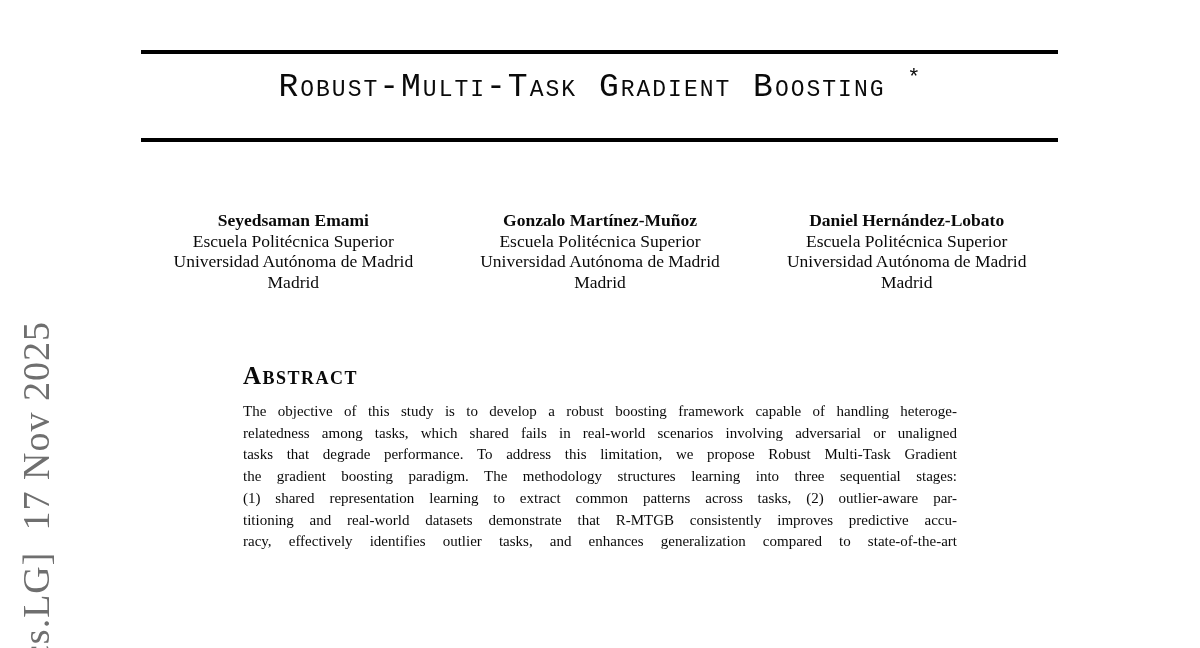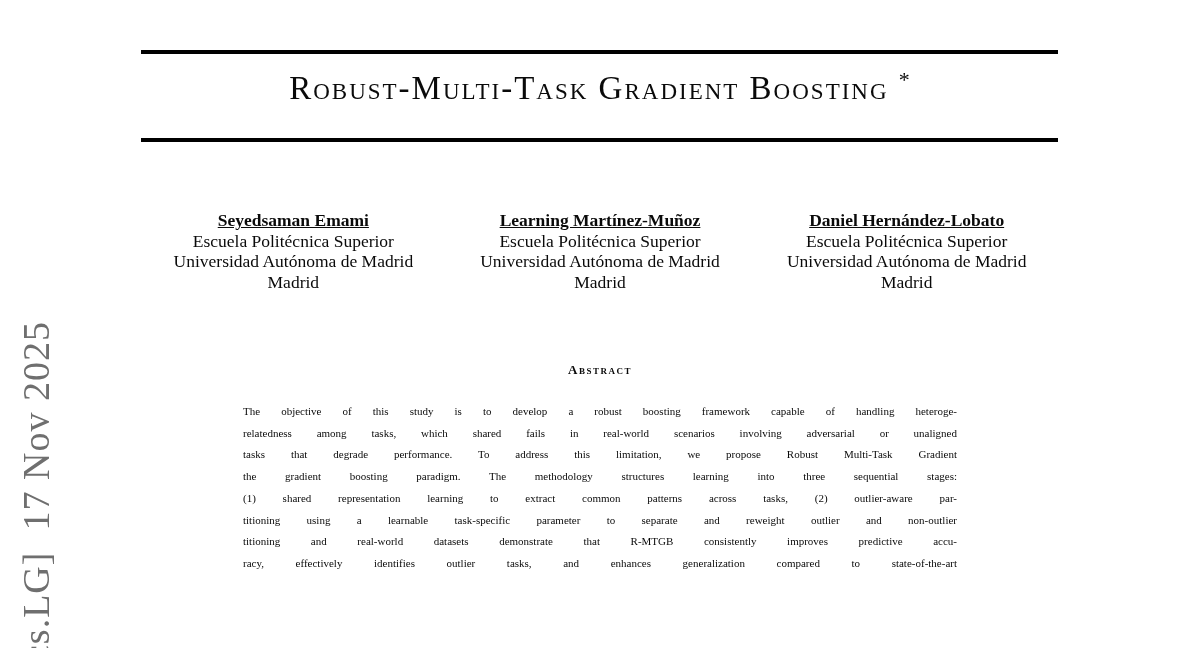--- a/index.html
+++ b/index.html
@@ -48,20 +48,21 @@
     left:141px;
     top:66px;
     width:917px;
     text-align:center;
     font-variant:small-caps;
     font-weight:400;
     font-size:33px;
     line-height:44px;
     letter-spacing:2px;
     color:var(--text_color);
+    font-family:Liberation Mono, monospace;
   }
   .title sup{
     font-variant:normal;
     font-size:22px;
     letter-spacing:0;
     vertical-align:super;
     line-height:0;
   }
 
   .authors{
@@ -70,40 +71,39 @@
     top:210px;
     width:920px;
     display:flex;
   }
   .author{
     flex:1 1 0;
     text-align:center;
     font-size:17.5px;
     line-height:20.5px;
   }
-  .author-name{font-weight:bold;text-decoration:underline;}
+  .author-name{font-weight:bold;}
 
   .abstract-heading{
     position:absolute;
     left:243px;
     top:362px;
     width:714px;
-    text-align:center;
     font-weight:bold;
     font-variant:small-caps;
-    font-size:13px;
+    font-size:25px;
     letter-spacing:1.5px;
   }
 
   .abstract-body{
     position:absolute;
     left:243px;
     top:401px;
     width:714px;
-    font-size:11px;
+    font-size:15px;
     line-height:21.7px;
   }
   .abstract-line{
     text-align:justify;
     text-align-last:justify;
     white-space:normal;
   }
 </style>
 </head>
 <body>
@@ -121,21 +121,21 @@
   <div class="authors">
 
     <div class="author">
       <div class="author-name">Seyedsaman Emami</div>
       <div class="author-affil">Escuela Politécnica Superior</div>
       <div class="author-affil">Universidad Autónoma de Madrid</div>
       <div class="author-affil">Madrid</div>
     </div>
 
     <div class="author">
-      <div class="author-name">Learning Martínez-Muñoz</div>
+      <div class="author-name">Gonzalo Martínez-Muñoz</div>
       <div class="author-affil">Escuela Politécnica Superior</div>
       <div class="author-affil">Universidad Autónoma de Madrid</div>
       <div class="author-affil">Madrid</div>
     </div>
 
     <div class="author">
       <div class="author-name">Daniel Hernández-Lobato</div>
       <div class="author-affil">Escuela Politécnica Superior</div>
       <div class="author-affil">Universidad Autónoma de Madrid</div>
       <div class="author-affil">Madrid</div>
@@ -144,18 +144,17 @@
   </div>
 
   <div class="abstract-heading">Abstract</div>
 
   <div class="abstract-body">
     <div class="abstract-line">The objective of this study is to develop a robust boosting framework capable of handling heteroge-</div>
     <div class="abstract-line">relatedness among tasks, which shared fails in real-world scenarios involving adversarial or unaligned</div>
     <div class="abstract-line">tasks that degrade performance. To address this limitation, we propose Robust Multi-Task Gradient</div>
     <div class="abstract-line">the gradient boosting paradigm. The methodology structures learning into three sequential stages:</div>
     <div class="abstract-line">(1) shared representation learning to extract common patterns across tasks, (2) outlier-aware par-</div>
-    <div class="abstract-line">titioning using a learnable task-specific parameter to separate and reweight outlier and non-outlier</div>
     <div class="abstract-line">titioning and real-world datasets demonstrate that R-MTGB consistently improves predictive accu-</div>
     <div class="abstract-line">racy, effectively identifies outlier tasks, and enhances generalization compared to state-of-the-art</div>
   </div>
 
 </div>
 
 </body></html>

